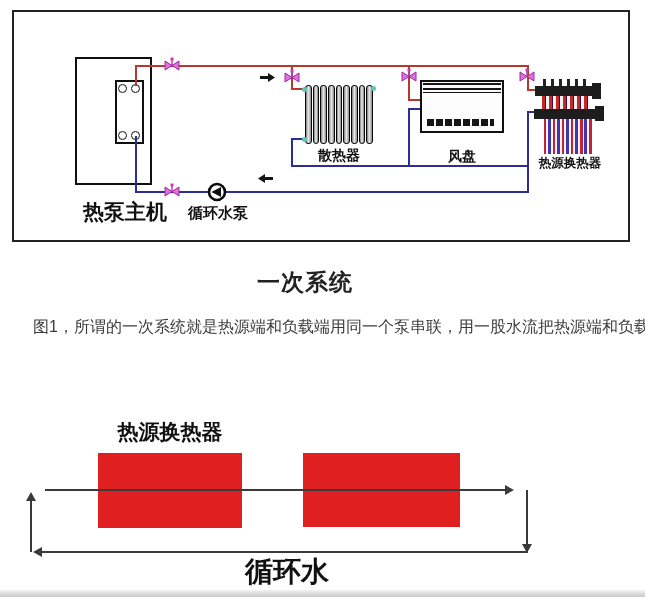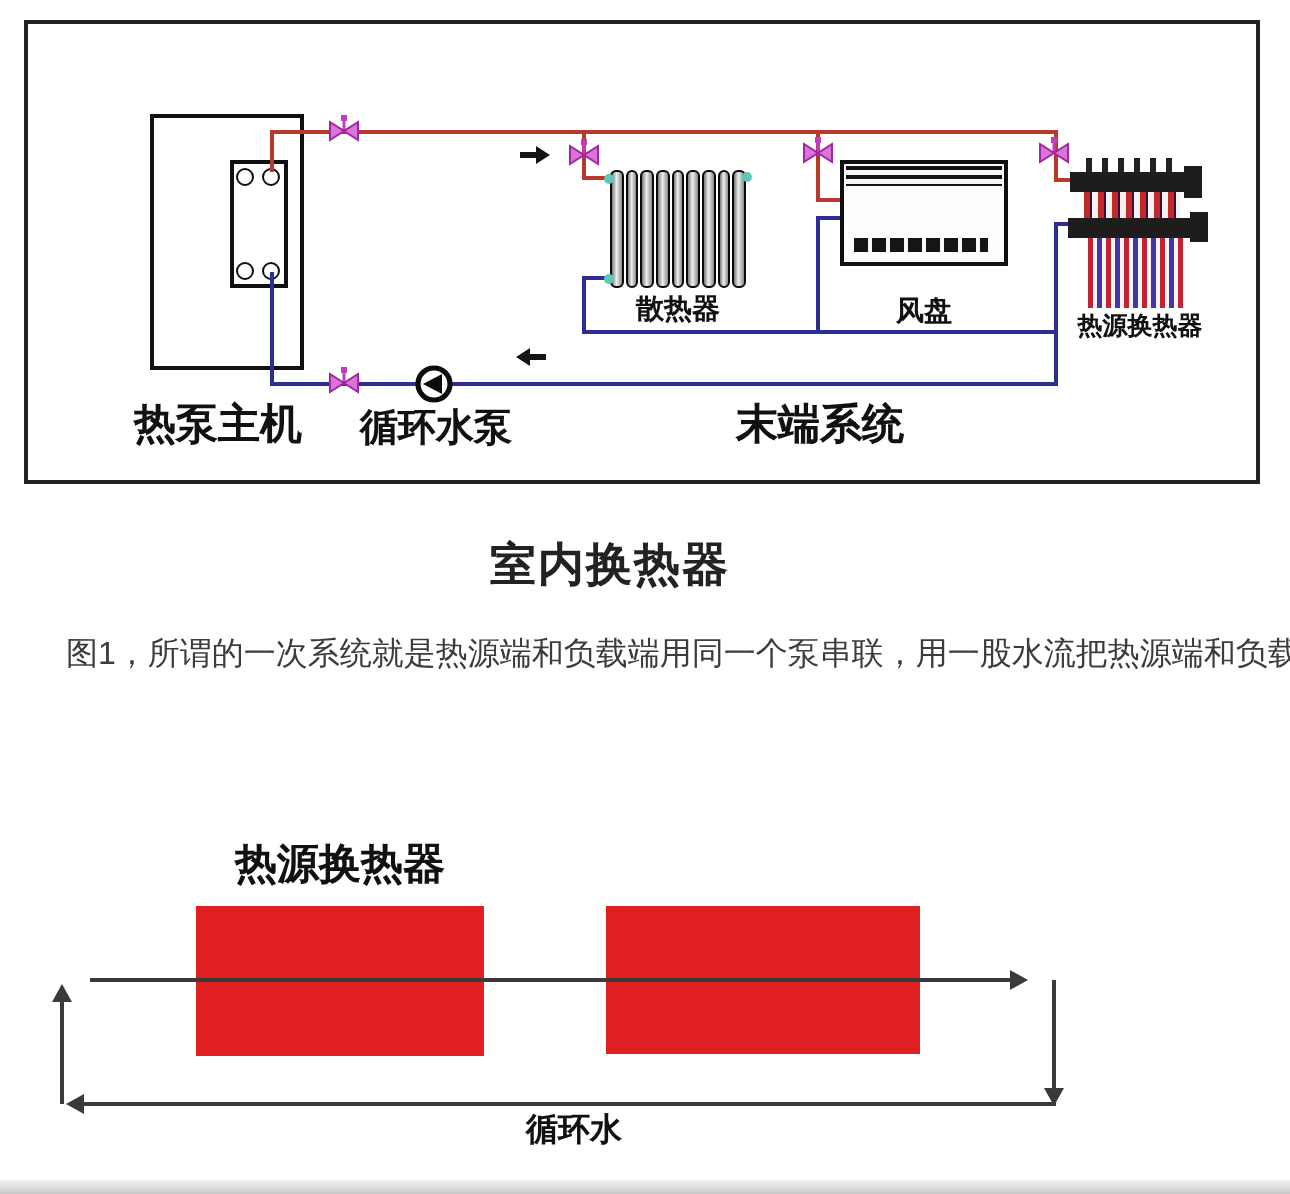--- a/index.html
+++ b/index.html
@@ -150,43 +150,42 @@
     <div class="abs manifold">
       <div class="mf-stubs"></div>
       <div class="mf-bar1"></div>
       <div class="mf-cap1"></div>
       <div class="mf-mid"></div>
       <div class="mf-bar2"></div>
       <div class="mf-cap2"></div>
       <div class="mf-lower"></div>
     </div>
 
-    <div class="abs lbl" style="left:45px;top:189px;width:100px;font-size:21px;">热泵主机</div>
-    <div class="abs lbl" style="left:164px;top:193px;width:80px;font-size:19px;">循环水泵</div>
+    <div class="abs lbl" style="left:61px;top:189px;width:100px;font-size:21px;">热泵主机</div>
+    <div class="abs lbl" style="left:164px;top:193px;width:80px;font-size:15px;">循环水泵</div>
     <div class="abs lbl" style="left:291px;top:136px;width:68px;font-size:14px;font-family:Liberation Serif, serif;">散热器</div>
     <div class="abs lbl" style="left:406px;top:137px;width:84px;font-size:14px;">风盘</div>
     <div class="abs lbl" style="left:508px;top:145px;width:96px;font-size:12.5px;">热源换热器</div>
-    <div class="abs lbl" style="left:346px;top:189px;width:100px;font-size:21px;">末端系统</div>
   </div>
 
-  <div class="abs caption">室内换热器</div>
+  <div class="abs caption">一次系统</div>
   <div class="abs para" style="left:33px;top:317px;">图1，所谓的一次系统就是热源端和负载端用同一个泵串联，用一股水流把热源端和负载端</div>
 
   <div class="abs" style="left:0;top:415px;width:645px;height:175px;">
     <div class="abs lbl" style="left:98px;top:6px;width:144px;font-size:21px;font-weight:600;">热源换热器</div>
 
     <div class="abs exch" style="left:98px;top:38px;width:144px;height:75px;"></div>
     <div class="abs exch" style="left:303px;top:38px;width:157px;height:74px;"></div>
 
     <div class="abs fline" style="left:45px;top:74px;width:463px;height:2px;"></div>
     <div class="abs ah ah-right" style="left:505px;top:70px;"></div>
     <div class="abs fline" style="left:526px;top:75px;width:2px;height:57px;"></div>
     <div class="abs ah ah-down" style="left:522px;top:129px;"></div>
     <div class="abs fline" style="left:40px;top:136px;width:488px;height:2px;"></div>
     <div class="abs ah ah-left" style="left:33px;top:132px;"></div>
     <div class="abs fline" style="left:30px;top:81px;width:2px;height:56px;"></div>
     <div class="abs ah ah-up" style="left:26px;top:77px;"></div>
 
-    <div class="abs lbl" style="left:237px;top:142px;width:100px;font-size:16px;font-weight:600;">循环水</div>
+    <div class="abs lbl" style="left:237px;top:142px;width:100px;font-size:28px;font-weight:600;">循环水</div>
   </div>
 
   <div class="abs bottom-strip"></div>
 </div>
 
 </body></html>

